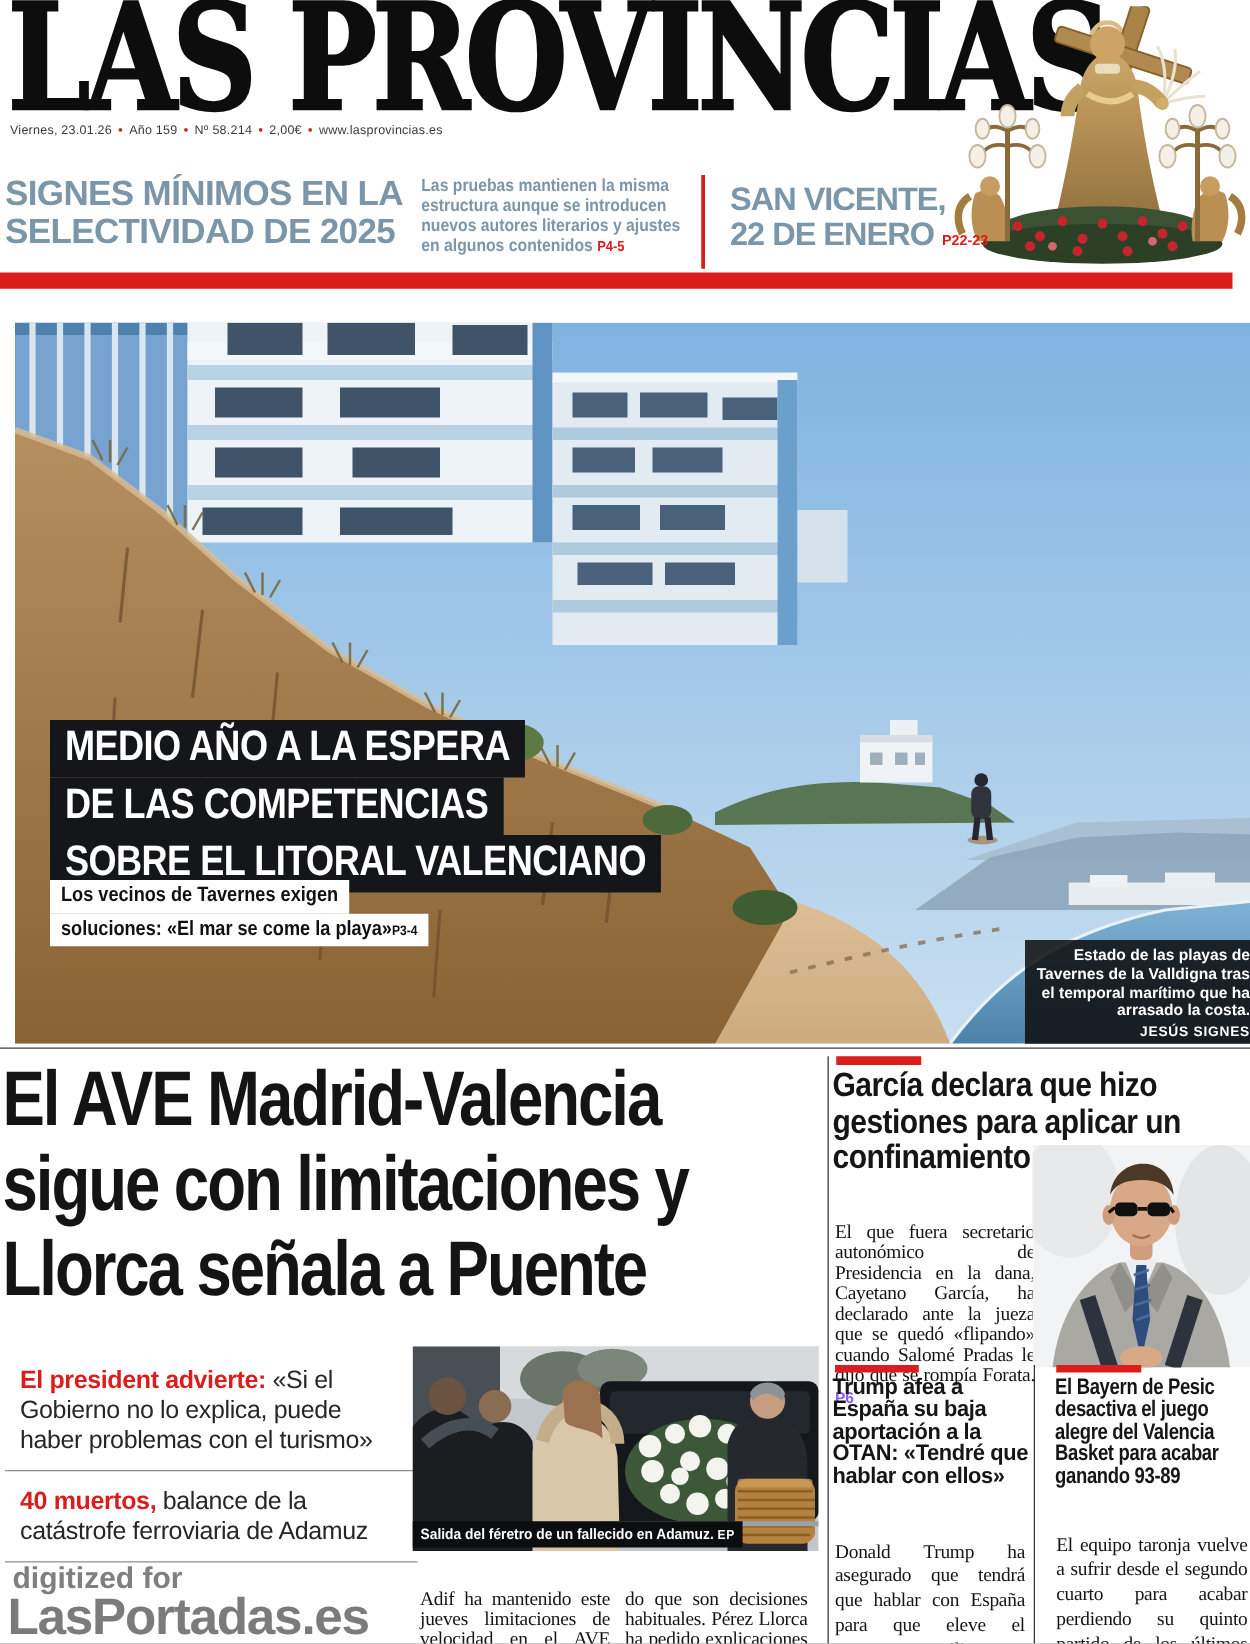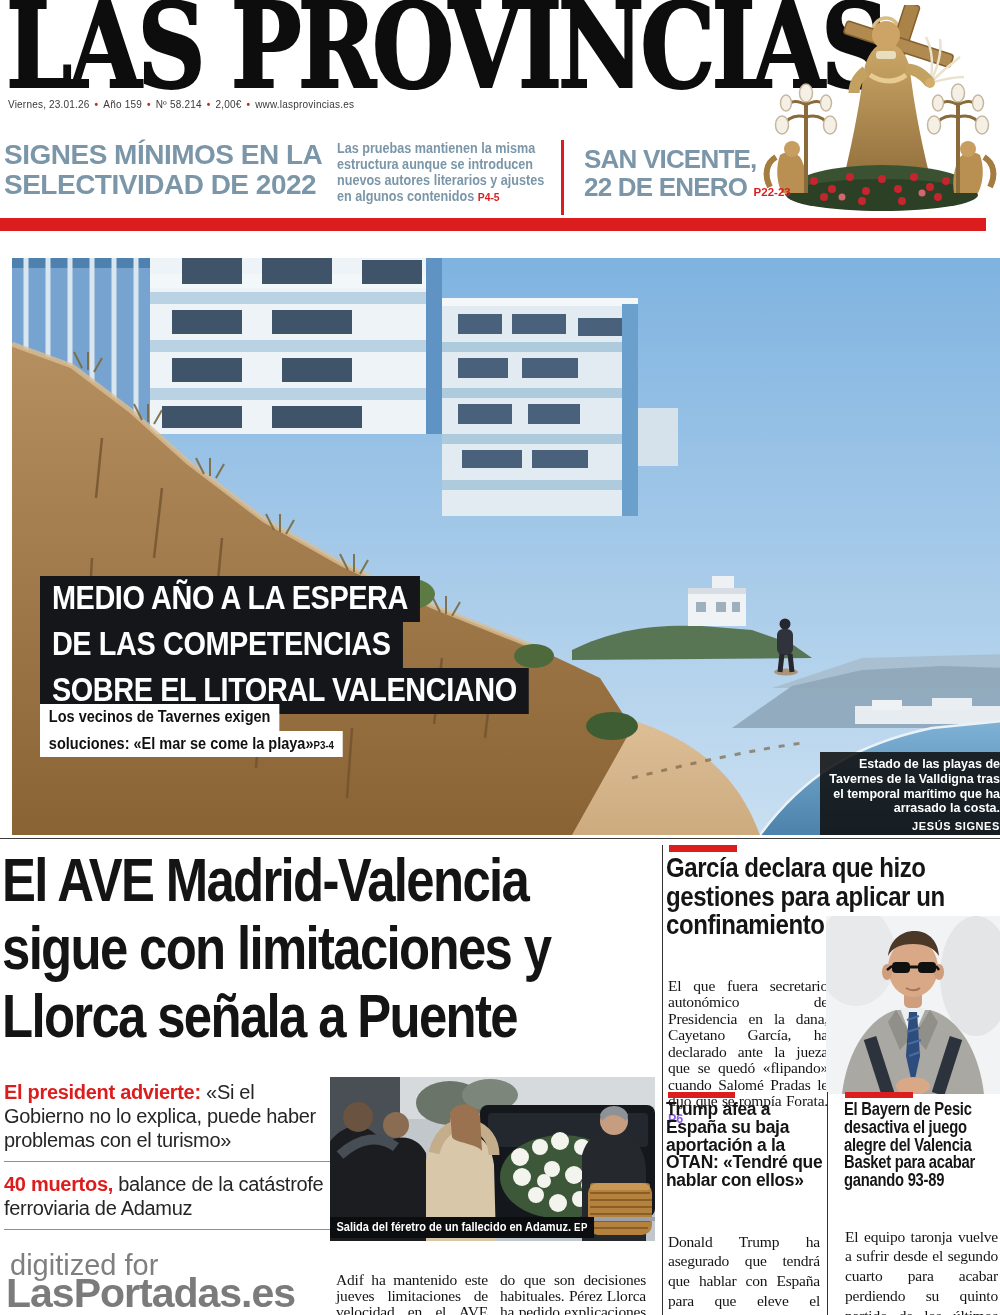--- a/index.html
+++ b/index.html
@@ -42,27 +42,27 @@
   .hcap .cr{font-size:11px;font-weight:800;letter-spacing:.6px;margin-top:3px}
 
   .hr-photo{left:0;top:838px;width:1000px;height:1px;background:#3c3c3c}
 
   
   .ave{left:2px;top:846px;font-weight:700;font-size:62px;line-height:68px;
        letter-spacing:-2px;color:#141414;white-space:nowrap}
 
   
   .bullets{left:4px;top:1080px;width:330px;font-size:20px;line-height:24px;letter-spacing:-.3px}
-  .bullet{margin:0}
+  .bullet{margin:12px}
   .bl{color:#dc1d1d;font-weight:700}
   .br{color:#262626;font-weight:400}
   .rule{border-top:1px solid #8f8f8f;margin:9px 0 10px}
 
   
-  .wm1{left:10px;top:1249px;font-size:29px;font-weight:400;color:rgba(105,105,105,.85);
+  .wm1{left:10px;top:1249px;font-size:24px;font-weight:700;color:rgba(105,105,105,.85);
        mix-blend-mode:multiply;white-space:nowrap}
   .wm2{left:6px;top:1270px;font-size:41px;font-weight:800;color:rgba(100,100,100,.85);
        letter-spacing:-1px;mix-blend-mode:multiply;white-space:nowrap}
 
   
   .mphoto{left:330px;top:1077px;width:325px;height:164px;overflow:hidden}
   .mphoto svg{position:absolute;left:0;top:0;width:100%;height:100%}
   .mcap{position:absolute;left:0;bottom:3px;background:#0c0d0f;color:#fff;font-size:12px;
         font-weight:600;padding:3px 7px 4px;white-space:nowrap;transform-origin:left bottom;
         transform:scaleX(.92)}
@@ -178,21 +178,21 @@
           <ellipse cx="172" cy="120" rx="6.5" ry="9"></ellipse>
         <ellipse cx="220" cy="120" rx="6.5" ry="9"></ellipse>
           <ellipse cx="176" cy="98" rx="5.5" ry="8"></ellipse>
         <ellipse cx="216" cy="98" rx="5.5" ry="8"></ellipse>
       </g>
     </g>
   </svg>
 
   <div class="abs kl">
     <div>SIGNES MÍNIMOS EN LA</div>
-    <div>SELECTIVIDAD DE 2022</div>
+    <div>SELECTIVIDAD DE 2025</div>
   </div>
 
   <div class="abs km sx" style="transform:scaleX(.9)">
     <div>Las pruebas mantienen la misma</div>
     <div>estructura aunque se introducen</div>
     <div>nuevos autores literarios y ajustes</div>
     <div><span>en algunos contenidos</span>
       <b class="pg pgsm">P4-5</b></div>
   </div>
 

